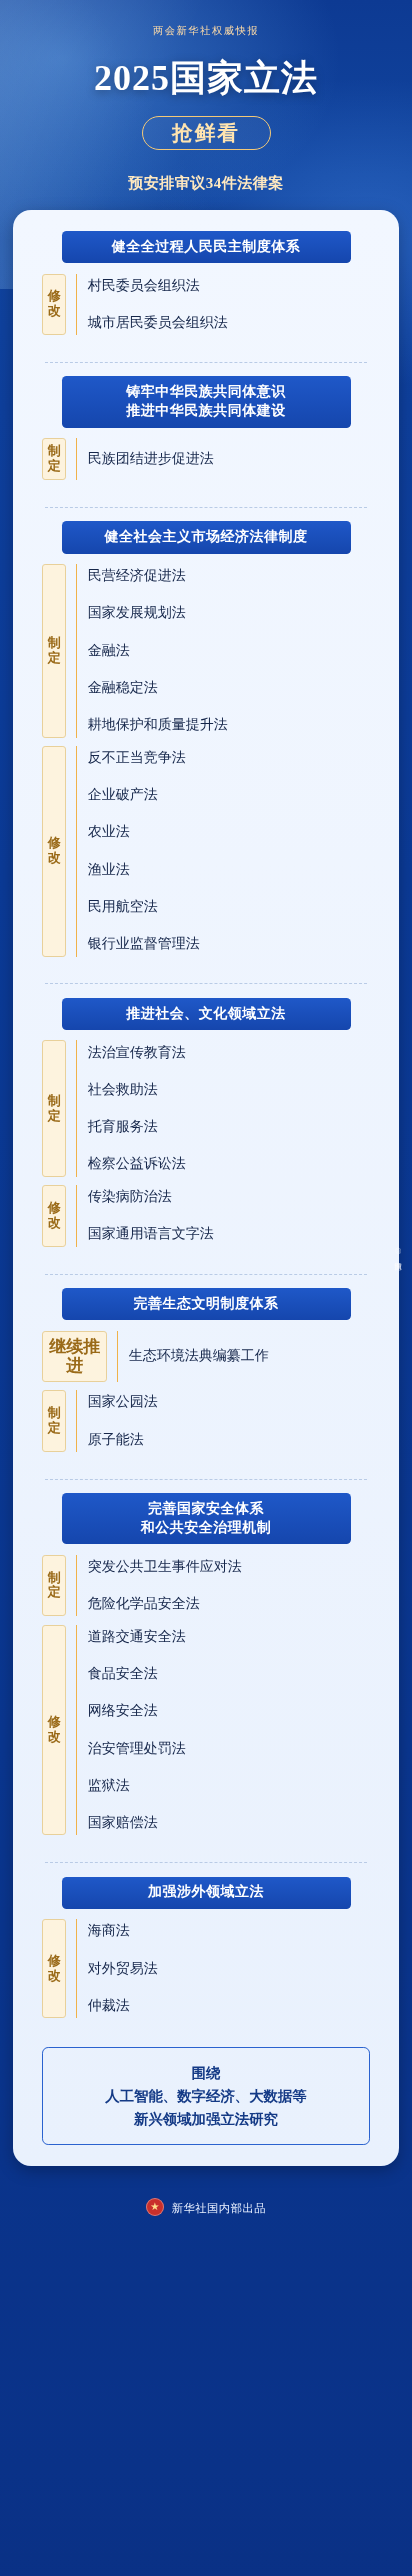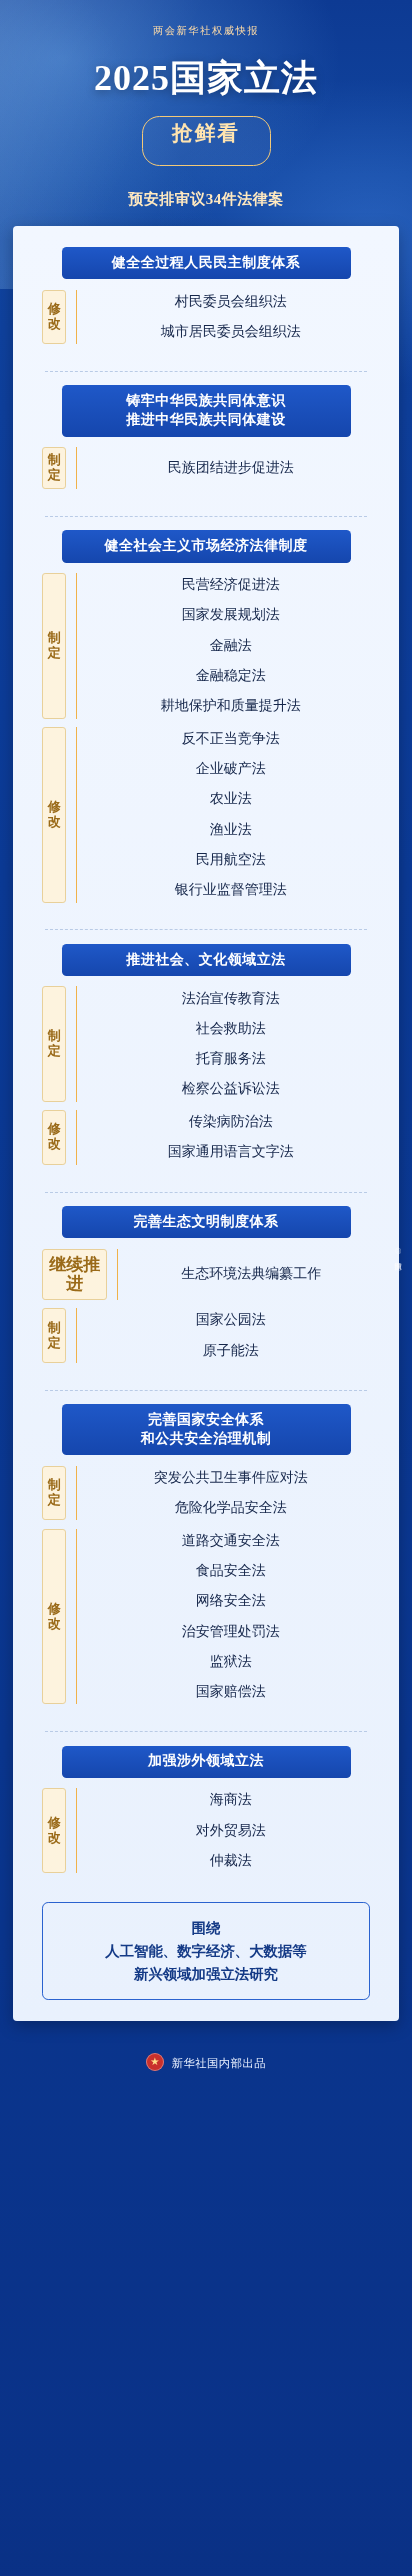--- a/index.html
+++ b/index.html
@@ -54,21 +54,21 @@
     font-size: 36px;
     font-weight: bold;
     letter-spacing: 1px;
     color: #fff;
     text-shadow: 0 2.1px 9.3px rgba(0,0,0,0.35);
     font-family: "Liberation Serif", serif;
   }
   .subtitle-pill {
     margin: 13.4px auto 0;
     width: 129px;
-    height: 50px;
+    height: 34px;
     line-height: 32px;
     border: 1px solid #f3c978;
     border-radius: 17.5px;
     color: #ffe4b0;
     font-size: 20.6px;
     font-weight: bold;
     letter-spacing: 2.1px;
     background: rgba(255,255,255,0.04);
     font-family: "Liberation Serif", serif;
   }
@@ -80,21 +80,21 @@
     letter-spacing: 0.5px;
     font-family: "Liberation Serif", serif;
   }
   
   .panel {
     position: relative;
     z-index: 2;
     margin: 17.5px 13.4px 0;
     padding: 13.4px 11.3px 20.6px;
     background: linear-gradient(180deg, #f2f7ff 0%, #e9f1fd 100%);
-    border-radius: 4px;
+    border-radius: 18px;
     box-shadow: 0 4.1px 15.5px rgba(0,0,0,0.25);
   }
   .section { position: relative; padding-bottom: 5.2px; }
   .sec-head {
     margin: 7.2px auto 10.3px;
     max-width: 289px;
     background: linear-gradient(180deg, #1f58c8 0%, #1546ad 100%);
     color: #fff;
     text-align: center;
     font-size: 14px;
@@ -129,22 +129,21 @@
     font-family: "Liberation Serif", serif;
   }
   .tag.wide { width: 65px; font-size: 17px; }
   .laws {
     flex: 1 1 auto;
     border-left: 1.5px solid #f0b24a;
     padding: 2.1px 0 2.1px 10.3px;
     display: flex;
     flex-direction: column;
     justify-content: center;
-    gap: 10px;
-    text-align: center;
+    gap: 17px;
   }
   .law {
     color: #15264a;
     font-size: 14px;
     line-height: 1.45;
     font-family: "Liberation Serif", serif;
   }
   .divider {
     margin: 13.4px 20.6px;
     border-top: 1px dashed #b9cbe6;

